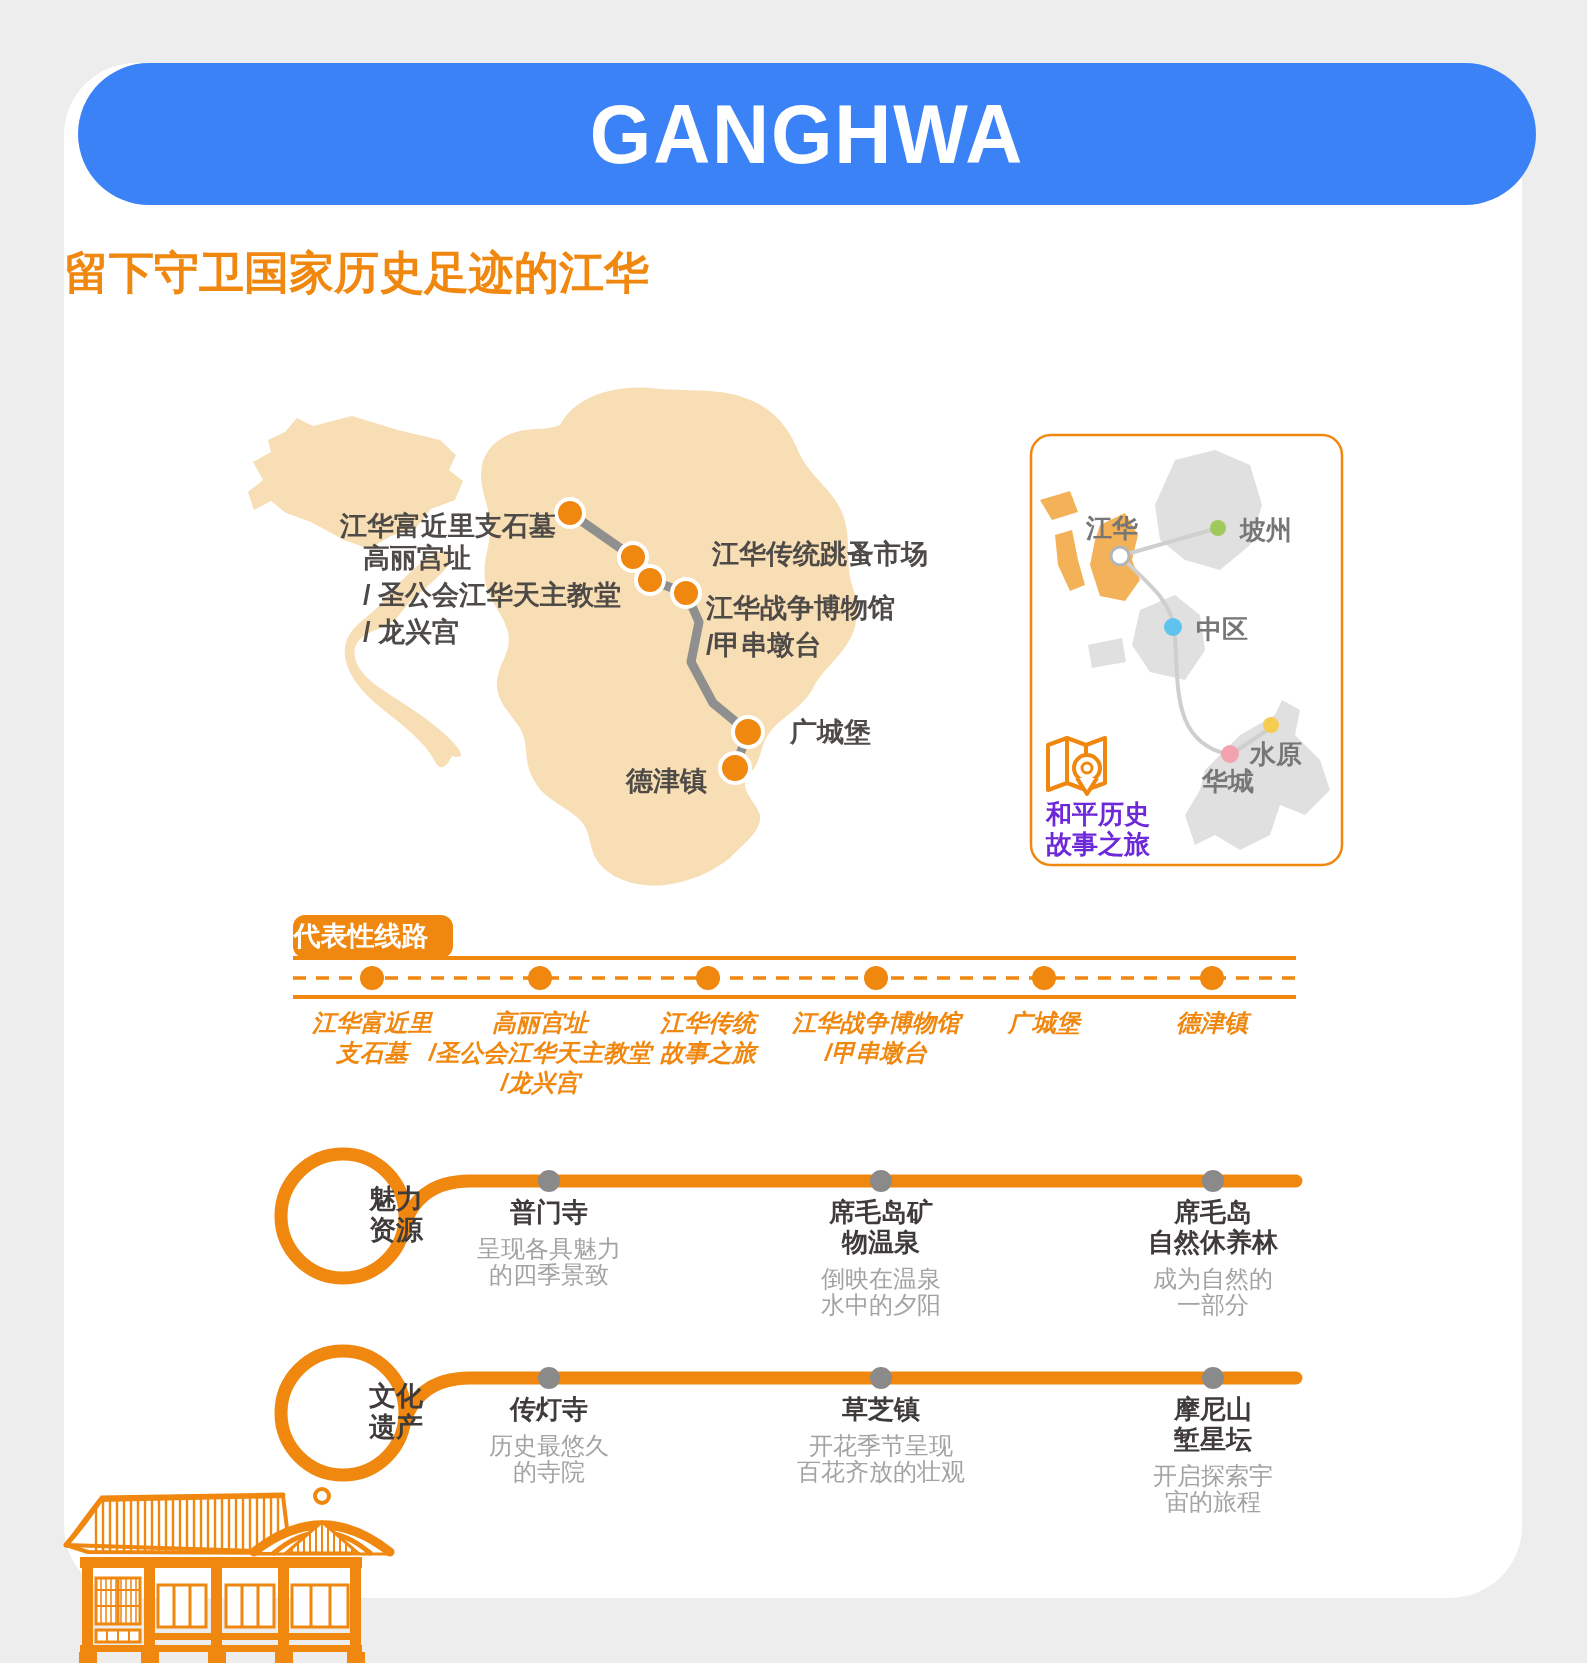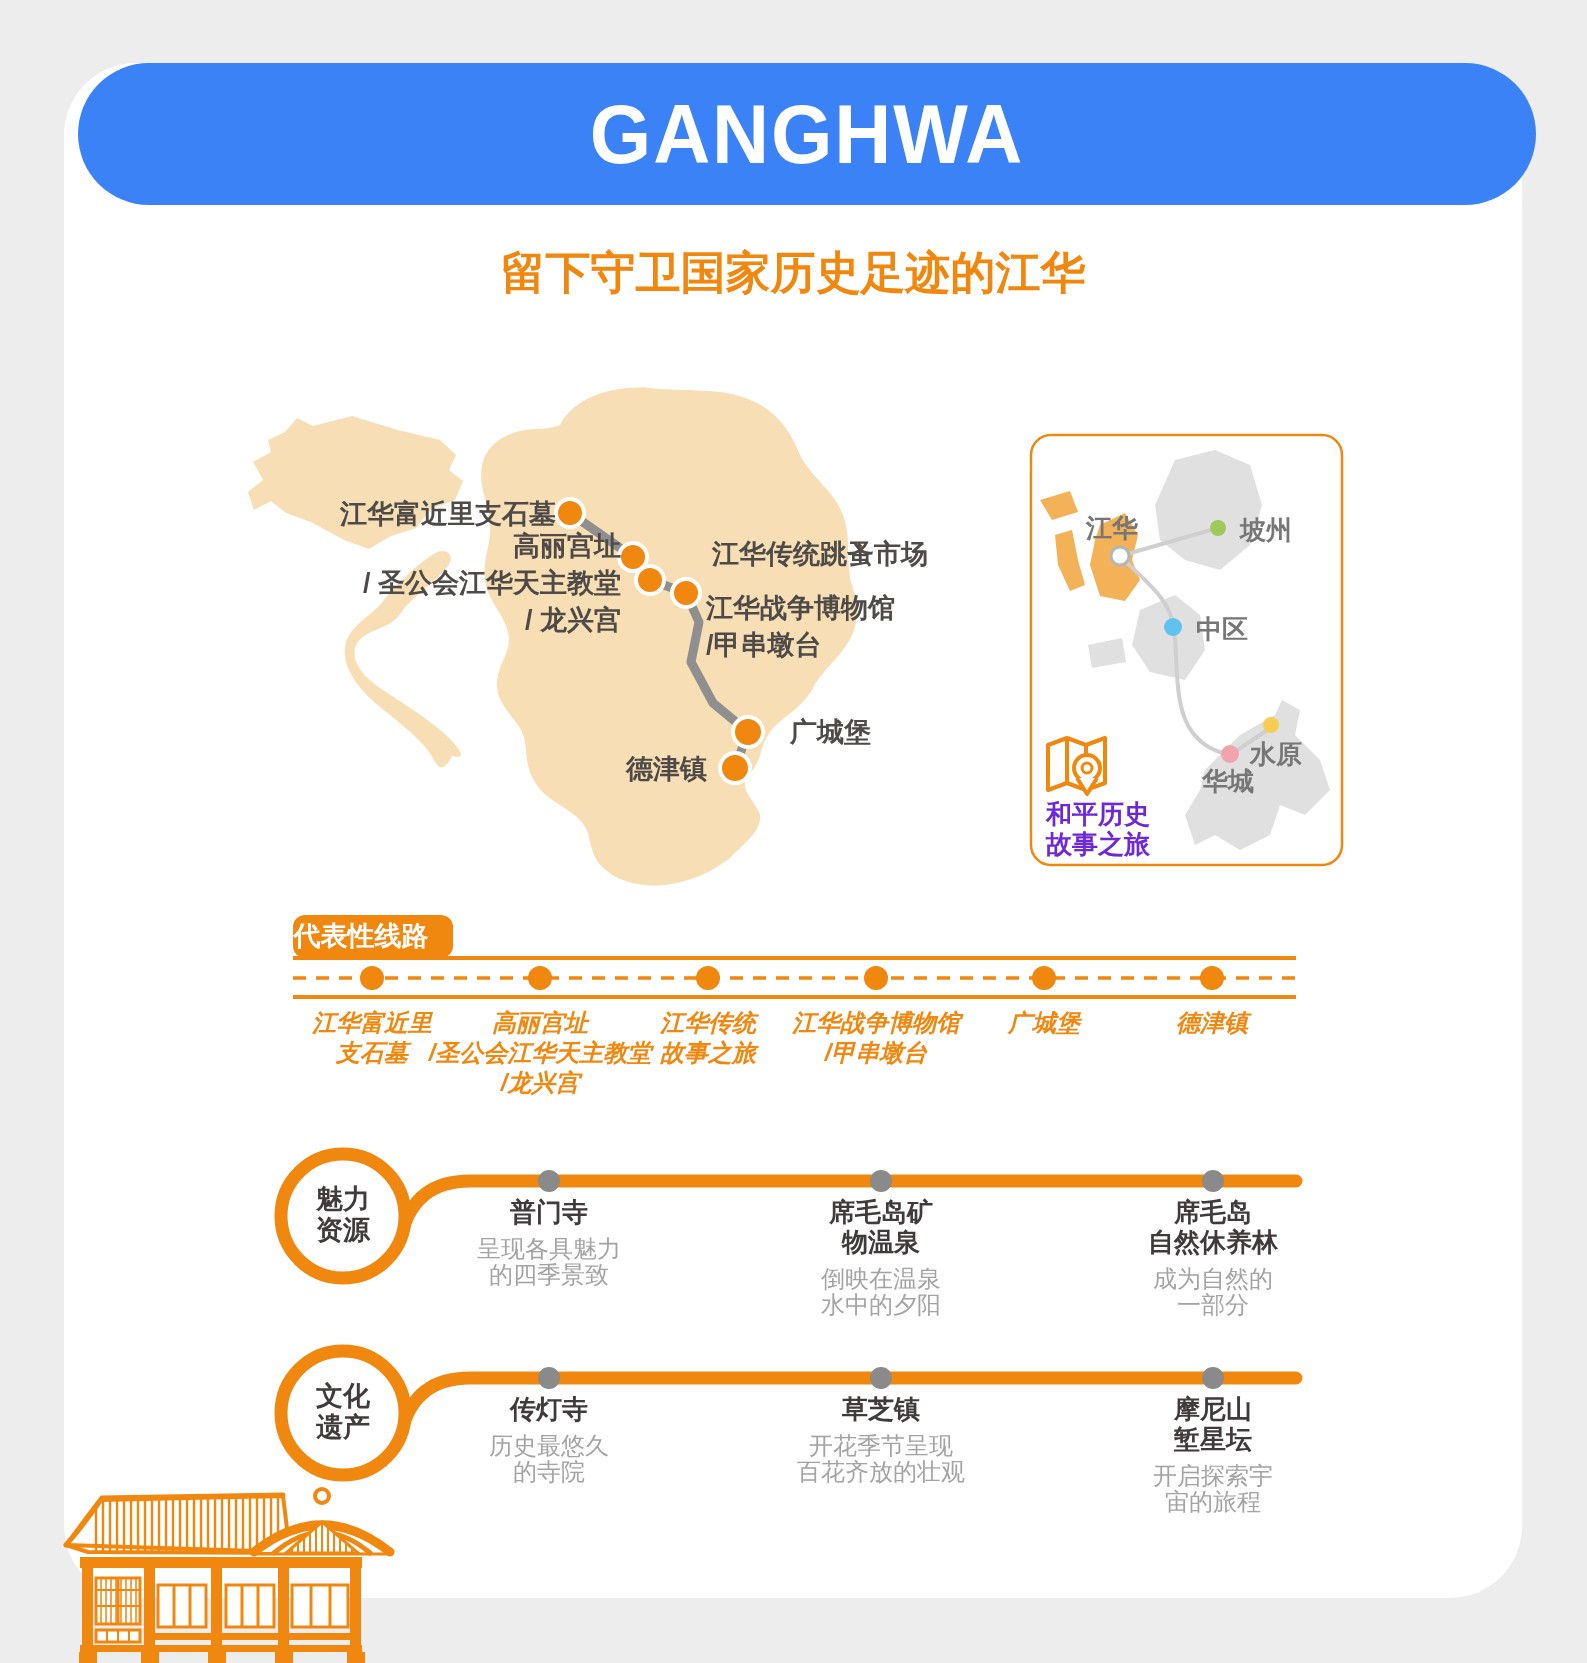--- a/index.html
+++ b/index.html
@@ -16,40 +16,40 @@
   .banner{
     left:78px;top:63px;width:1458px;height:142px;
     background:#3b82f6;border-radius:71px;
     display:flex;align-items:center;justify-content:center;
   }
   .banner h1{
     margin:0;color:#FFFFFF;font-size:84px;font-weight:600;letter-spacing:2px;
     transform:scaleX(.94);
   }
   .subtitle{
-    left:64px;top:243px;width:1458px;text-align:center;
+    left:64px;top:243px;width:1458px;
     font-size:45px;color:#F0870F;font-weight:600;
   }
   .subtitle .hl{font-weight:900;}
   svg.art{left:0;top:0;pointer-events:none;}
   
   .maplabel{font-size:27px;font-weight:700;color:#4E4A47;line-height:37px;white-space:nowrap;}
-  .r{text-align:right;}
+  .r{text-align:left;margin-top:12px;}
   
   .inslabel{font-size:26px;font-weight:700;color:#767676;white-space:nowrap;}
   .legend{font-size:26px;font-weight:700;color:#6d28d9;line-height:30px;}
   
   .tabtext{
     left:293px;top:915px;width:136px;height:43px;line-height:43px;
     text-align:center;color:#fff;font-size:27px;font-weight:700;
   }
   .routecol{top:1008px;width:320px;text-align:center;}
   .routecol div{font-size:24px;font-weight:700;color:#F0870F;line-height:30px;white-space:nowrap;font-style:italic;}
   
-  .cat{width:160px;text-align:center;font-size:27px;font-weight:700;color:#3F3B3A;line-height:31px;}
+  .cat{width:160px;text-align:right;font-size:27px;font-weight:700;color:#3F3B3A;line-height:31px;}
   .tlcol{width:260px;text-align:center;}
   .tlcol .nm{font-size:26px;font-weight:700;color:#3F3B3A;line-height:30px;white-space:nowrap;}
   .tlcol .ds{font-size:24px;color:#A3A3A3;line-height:26px;white-space:nowrap;}
   .tlcol .gap{height:9px;}
 </style>
 </head>
 <body>
 
 <div class="abs card"></div>
 

